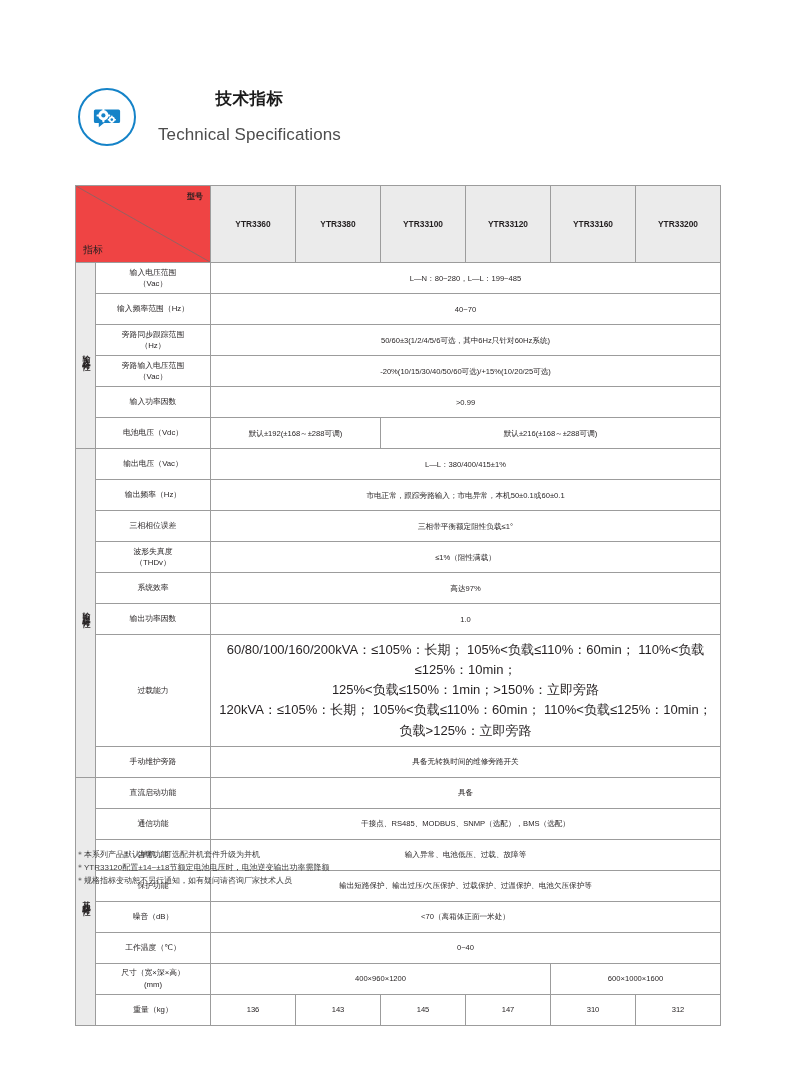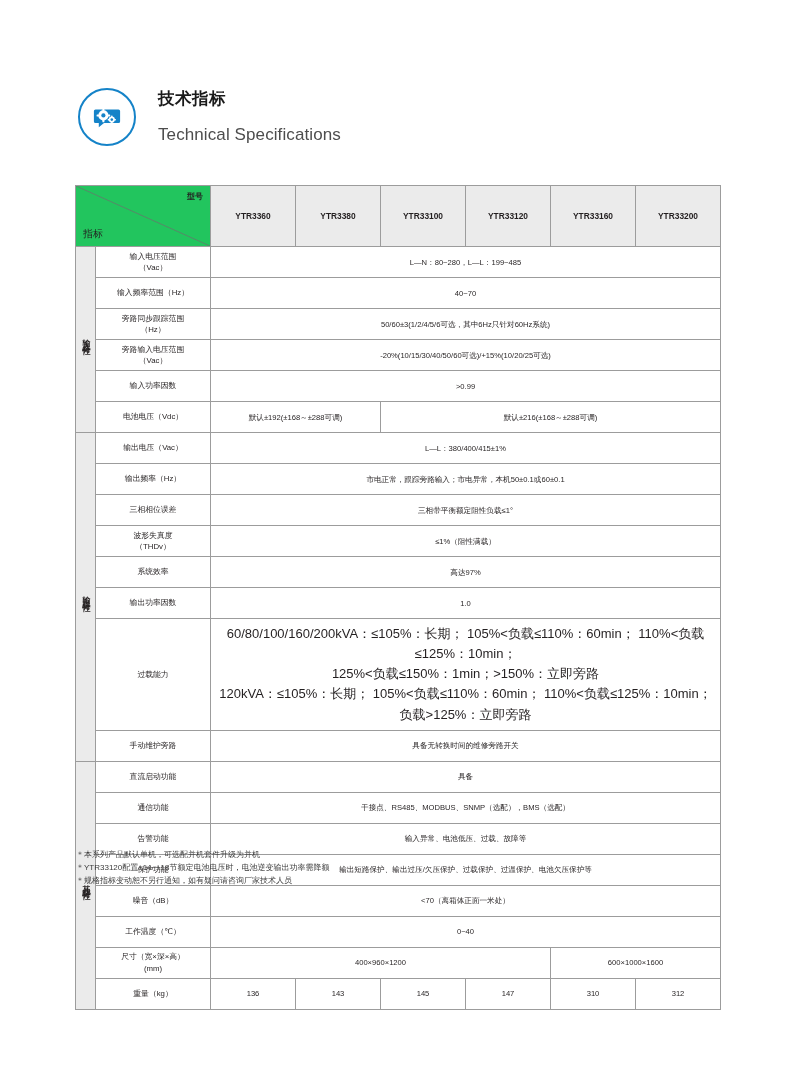--- a/index.html
+++ b/index.html
@@ -38,20 +38,21 @@
   .head-icon svg { display: block; }
   .head-text {
     margin-left: 22px;
     line-height: 1.28;
   }
   .head-cn {
     font-size: 16.5px;
     font-weight: bold;
     letter-spacing: .5px;
     color: #1a1a1a;
+    text-align: center;
   }
   .head-en {
     font-size: 17px;
     color: #4d4d4d;
     letter-spacing: .1px;
     margin-top: 15px;
   }
 
   
   .spec-table {
@@ -68,24 +69,24 @@
     border: 0.8px solid #9c9c9c;
     text-align: center;
     vertical-align: middle;
     padding: 2px 3px;
     line-height: 1.45;
     word-break: break-word;
   }
 
   
   .hdr-corner {
-    background: #22c55e;
+    background: #ef4444;
     position: relative;
     height: 44px;
-    padding: 8px !important;
+    padding: 16px !important;
     overflow: hidden;
   }
   .hdr-corner .diag {
     position: absolute;
     inset: 0;
     width: 100%;
     height: 100%;
   }
   .hdr-corner .lbl-model {
     position: absolute;

